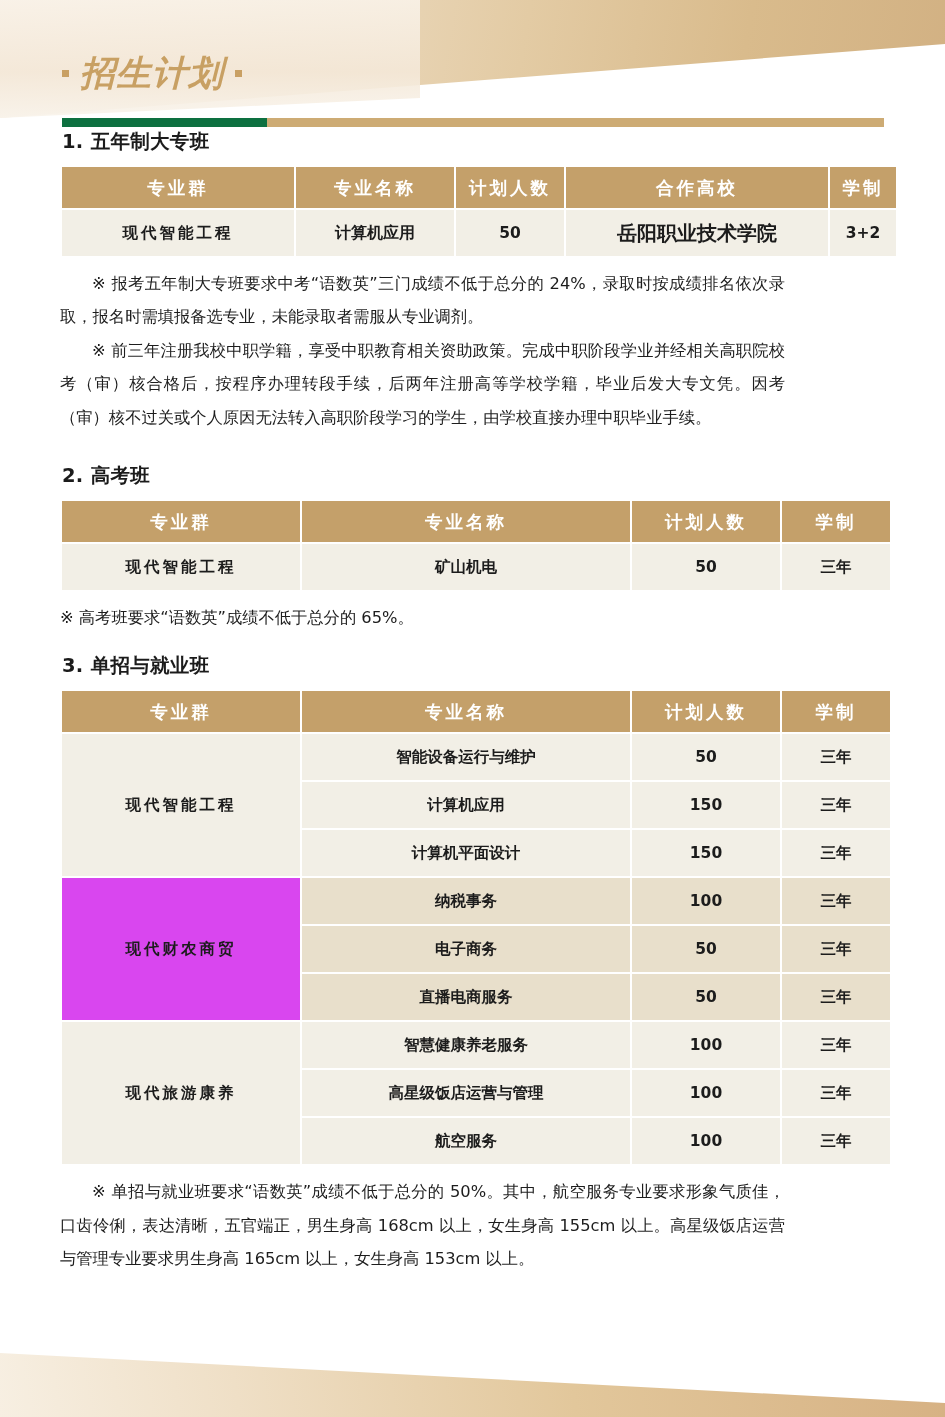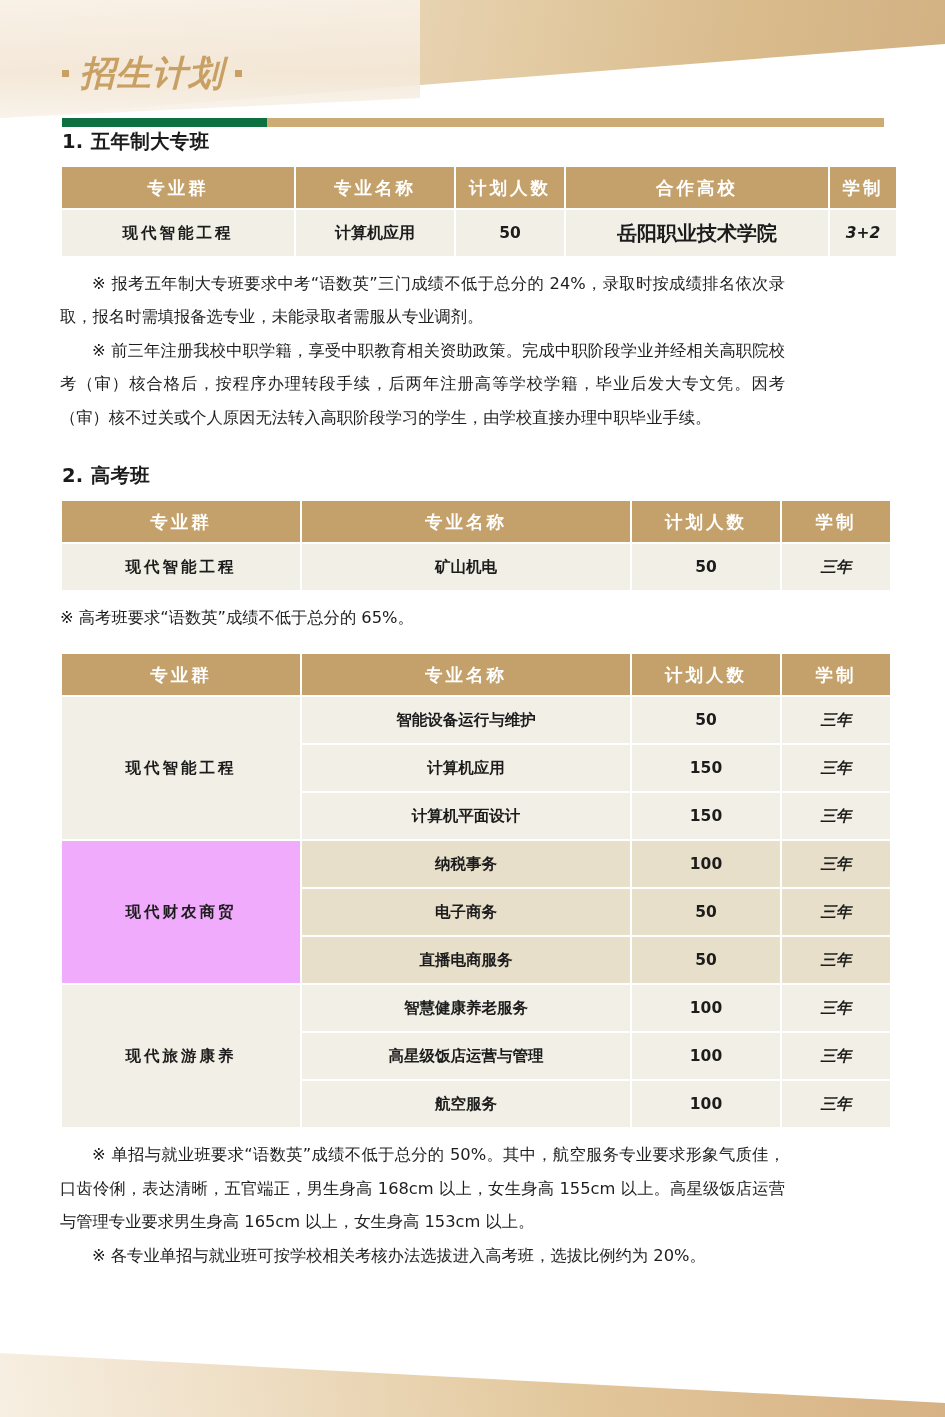--- a/index.html
+++ b/index.html
@@ -131,30 +131,30 @@
     text-align: center;
     color: #1c1c1c;
     height: 44px;
     font-size: 15.5px;
     font-weight: bold;
     font-family: "DejaVu Sans", "Liberation Sans", sans-serif;
   }
   td.shade-a { background: #f2efe6; }
   td.shade-b { background: #e8dfcb; }
   td.group-a { background: #f2efe6; }
-  td.group-b { background: #f0abfc; }
+  td.group-b { background: #d946ef; }
 
   td.group-cell {
     font-size: 25px;
     font-weight: bold;
     letter-spacing: 3px;
     font-family: "DejaVu Serif", "Liberation Serif", serif;
   }
   td.num { font-size: 16px; font-weight: normal; }
-  td.dur { font-size: 16px; font-weight: normal; font-style: italic; }
+  td.dur { font-size: 16px; font-weight: normal; }
 
   table.t1 td.major  { font-size: 16px; }
   table.t1 td.partner{ font-size: 20px; margin-top: 32px; }
 
   
   .note {
     margin: 0 58px 0 60px;
     font-size: 16.3px;
     line-height: 2.05;
     color: #1d1d1d;
@@ -266,20 +266,21 @@
           <td class="shade-a dur">三年</td>
         </tr>
       </tbody>
     </table>
     <div class="notes-wrap">
       <p class="note">※ 高考班要求“语数英”成绩不低于总分的 65%。</p>
     </div>
   </div>
 
   <div class="section" style="margin-top:18px;">
+    <div class="section-heading">3. 单招与就业班</div>
     <table class="plan t3">
       <colgroup>
         <col style="width:238px">
           <col style="width:328px">
           <col style="width:148px">
           <col style="width:108px">
       </colgroup>
       <thead>
         <tr>
           <th>专业群</th>
@@ -337,21 +338,20 @@
         </tr>
         <tr>
           <td class="shade-a">航空服务</td>
           <td class="shade-a num">100</td>
           <td class="shade-a dur">三年</td>
         </tr>
       </tbody>
     </table>
     <div class="notes-wrap">
       <p class="note indent">※ 单招与就业班要求“语数英”成绩不低于总分的 50%。其中，航空服务专业要求形象气质佳，口齿伶俐，表达清晰，五官端正，男生身高 168cm 以上，女生身高 155cm 以上。高星级饭店运营与管理专业要求男生身高 165cm 以上，女生身高 153cm 以上。</p>
-      <p class="note indent">※ 各专业单招与就业班可按学校相关考核办法选拔进入高考班，选拔比例约为 20%。</p>
     </div>
   </div>
 
 </div>
 
 <div id="footer-deco">
   <div class="fwedge"></div>
 </div>
 
 </body></html>

